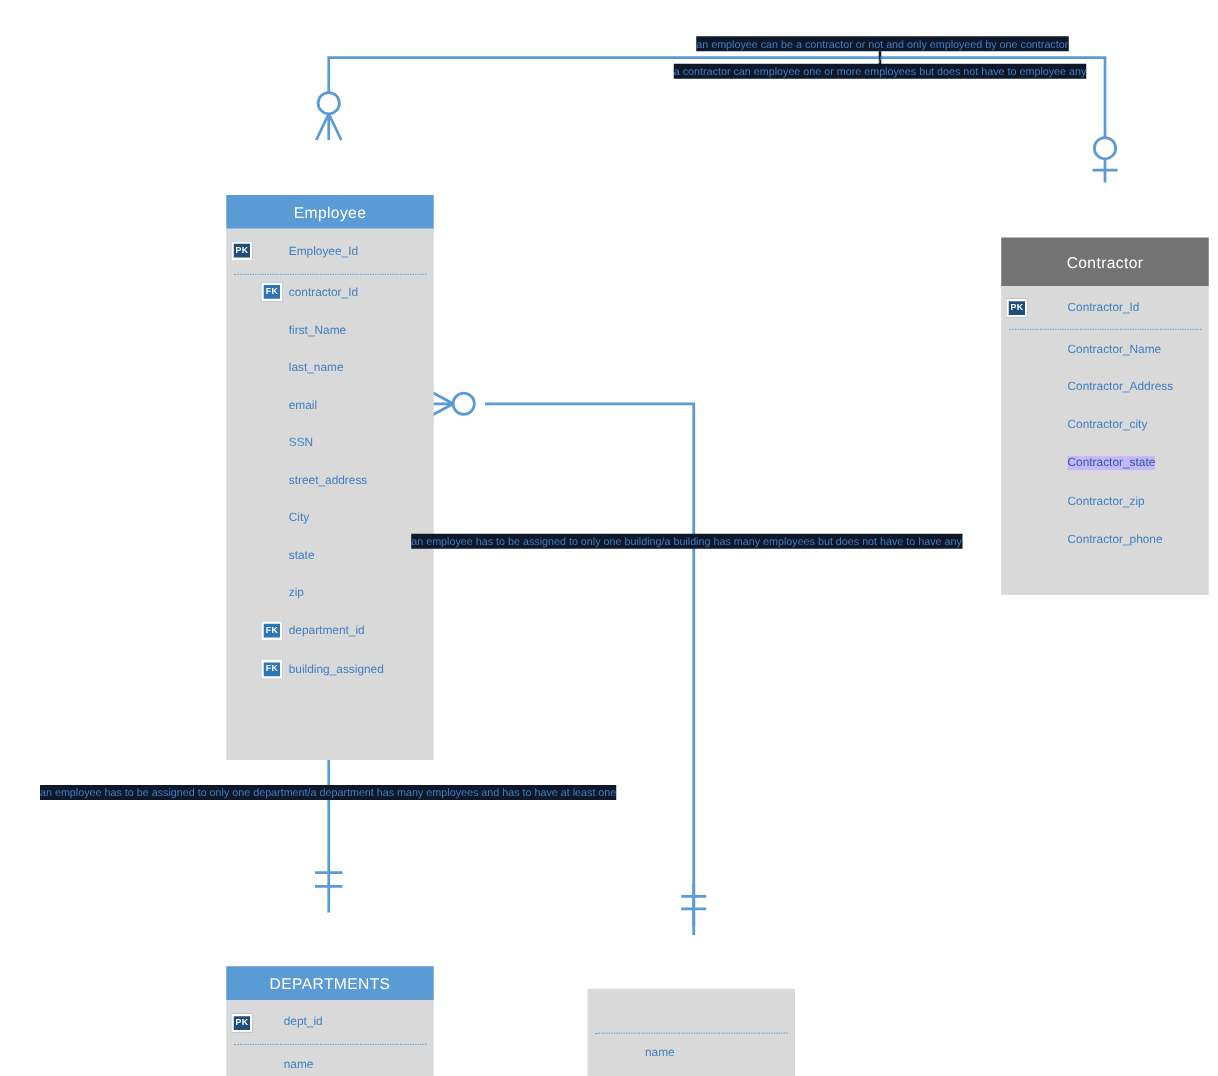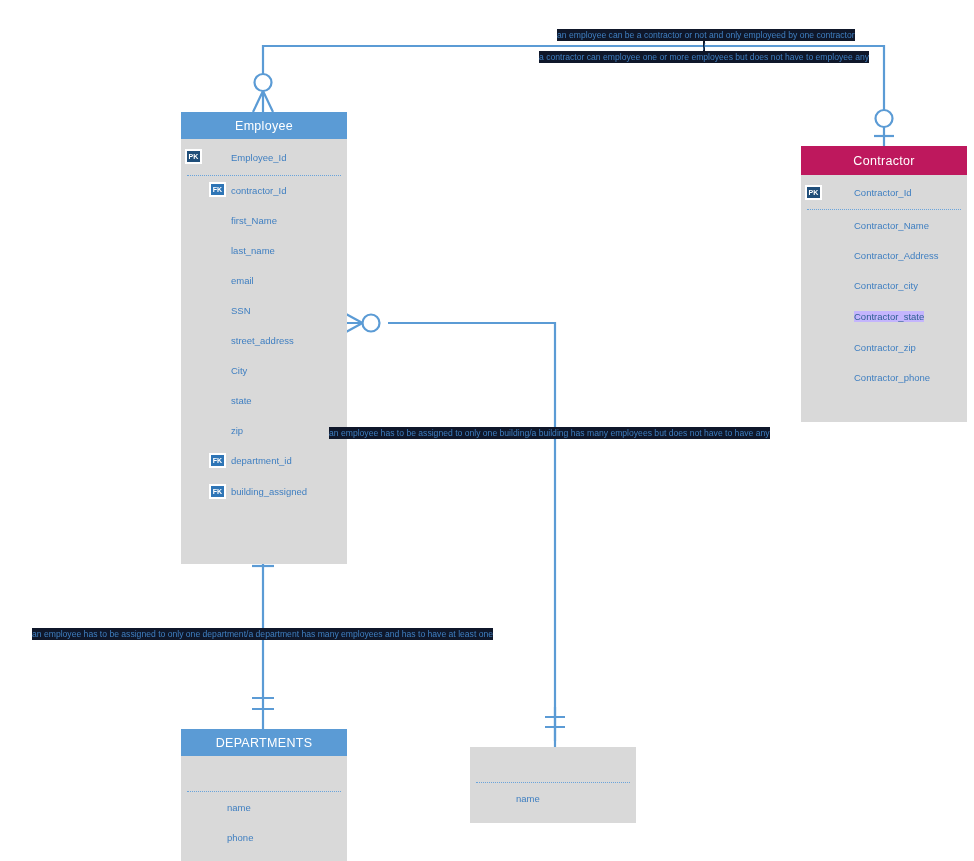--- a/index.html
+++ b/index.html
@@ -7,21 +7,21 @@
     width:974px;height:861px;
     background:#ffffff;
     font-family:"Liberation Sans", sans-serif;
     position:relative;
     overflow:hidden;
   }
   #canvas{position:absolute;left:0;top:0;width:974px;height:861px;}
   svg#wires{position:absolute;left:0;top:0;width:974px;height:861px;pointer-events:none;}
 
   
-  .entity{position:absolute;box-sizing:border-box;}
+  .entity{position:absolute;box-sizing:border-box;margin-top:44px;}
   .entity .title{
     box-sizing:border-box;
     width:100%;
     color:#ffffff;
     text-align:center;
     font-size:12.5px;
     letter-spacing:.3px;
     display:flex;align-items:center;justify-content:center;
   }
   .entity .body{
@@ -152,21 +152,21 @@
         <span class="aname" style="left:50px;">department_id</span>
       </div>
       <div class="attr" style="height:30px;top:337px;position:absolute;width:100%;">
         <span class="keybadge fk" style="left:28px;top:8px;">FK</span>
         <span class="aname" style="left:50px;">building_assigned</span>
       </div>
     </div>
   </div>
 
   <div class="entity" id="ent-contractor" style="left:801px;top:146px;width:166px;">
-    <div class="title" style="height:29px;background:#be185d;">Contractor</div>
+    <div class="title" style="height:39px;background:#737373;">Contractor</div>
     <div class="body" style="height:247px;">
 
       <div class="attr" style="height:34px;top:0;position:absolute;width:100%;">
         <span class="keybadge pk" style="left:4px;top:10px;">PK</span>
         <span class="aname" style="left:53px;">Contractor_Id</span>
       </div>
       <div class="pkdivider" style="left:6px;top:34px;width:154px;"></div>
 
       <div class="attr" style="height:30px;top:35px;position:absolute;width:100%;">
         <span class="aname" style="left:53px;">Contractor_Name</span>
@@ -186,20 +186,24 @@
       <div class="attr" style="height:30px;top:187px;position:absolute;width:100%;">
         <span class="aname" style="left:53px;">Contractor_phone</span>
       </div>
     </div>
   </div>
 
   <div class="entity" id="ent-departments" style="left:181px;top:729px;width:166px;">
     <div class="title" style="height:27px;background:#5b9bd5;">DEPARTMENTS</div>
     <div class="body" style="height:105px;">
 
+      <div class="attr" style="height:35px;top:0;position:absolute;width:100%;">
+        <span class="keybadge pk" style="left:4px;top:11px;">PK</span>
+        <span class="aname" style="left:46px;">dept_id</span>
+      </div>
       <div class="pkdivider" style="left:6px;top:35px;width:154px;"></div>
 
       <div class="attr" style="height:30px;top:36px;position:absolute;width:100%;">
         <span class="aname" style="left:46px;">name</span>
       </div>
       <div class="attr" style="height:30px;top:66px;position:absolute;width:100%;">
         <span class="aname" style="left:46px;">phone</span>
       </div>
     </div>
   </div>

